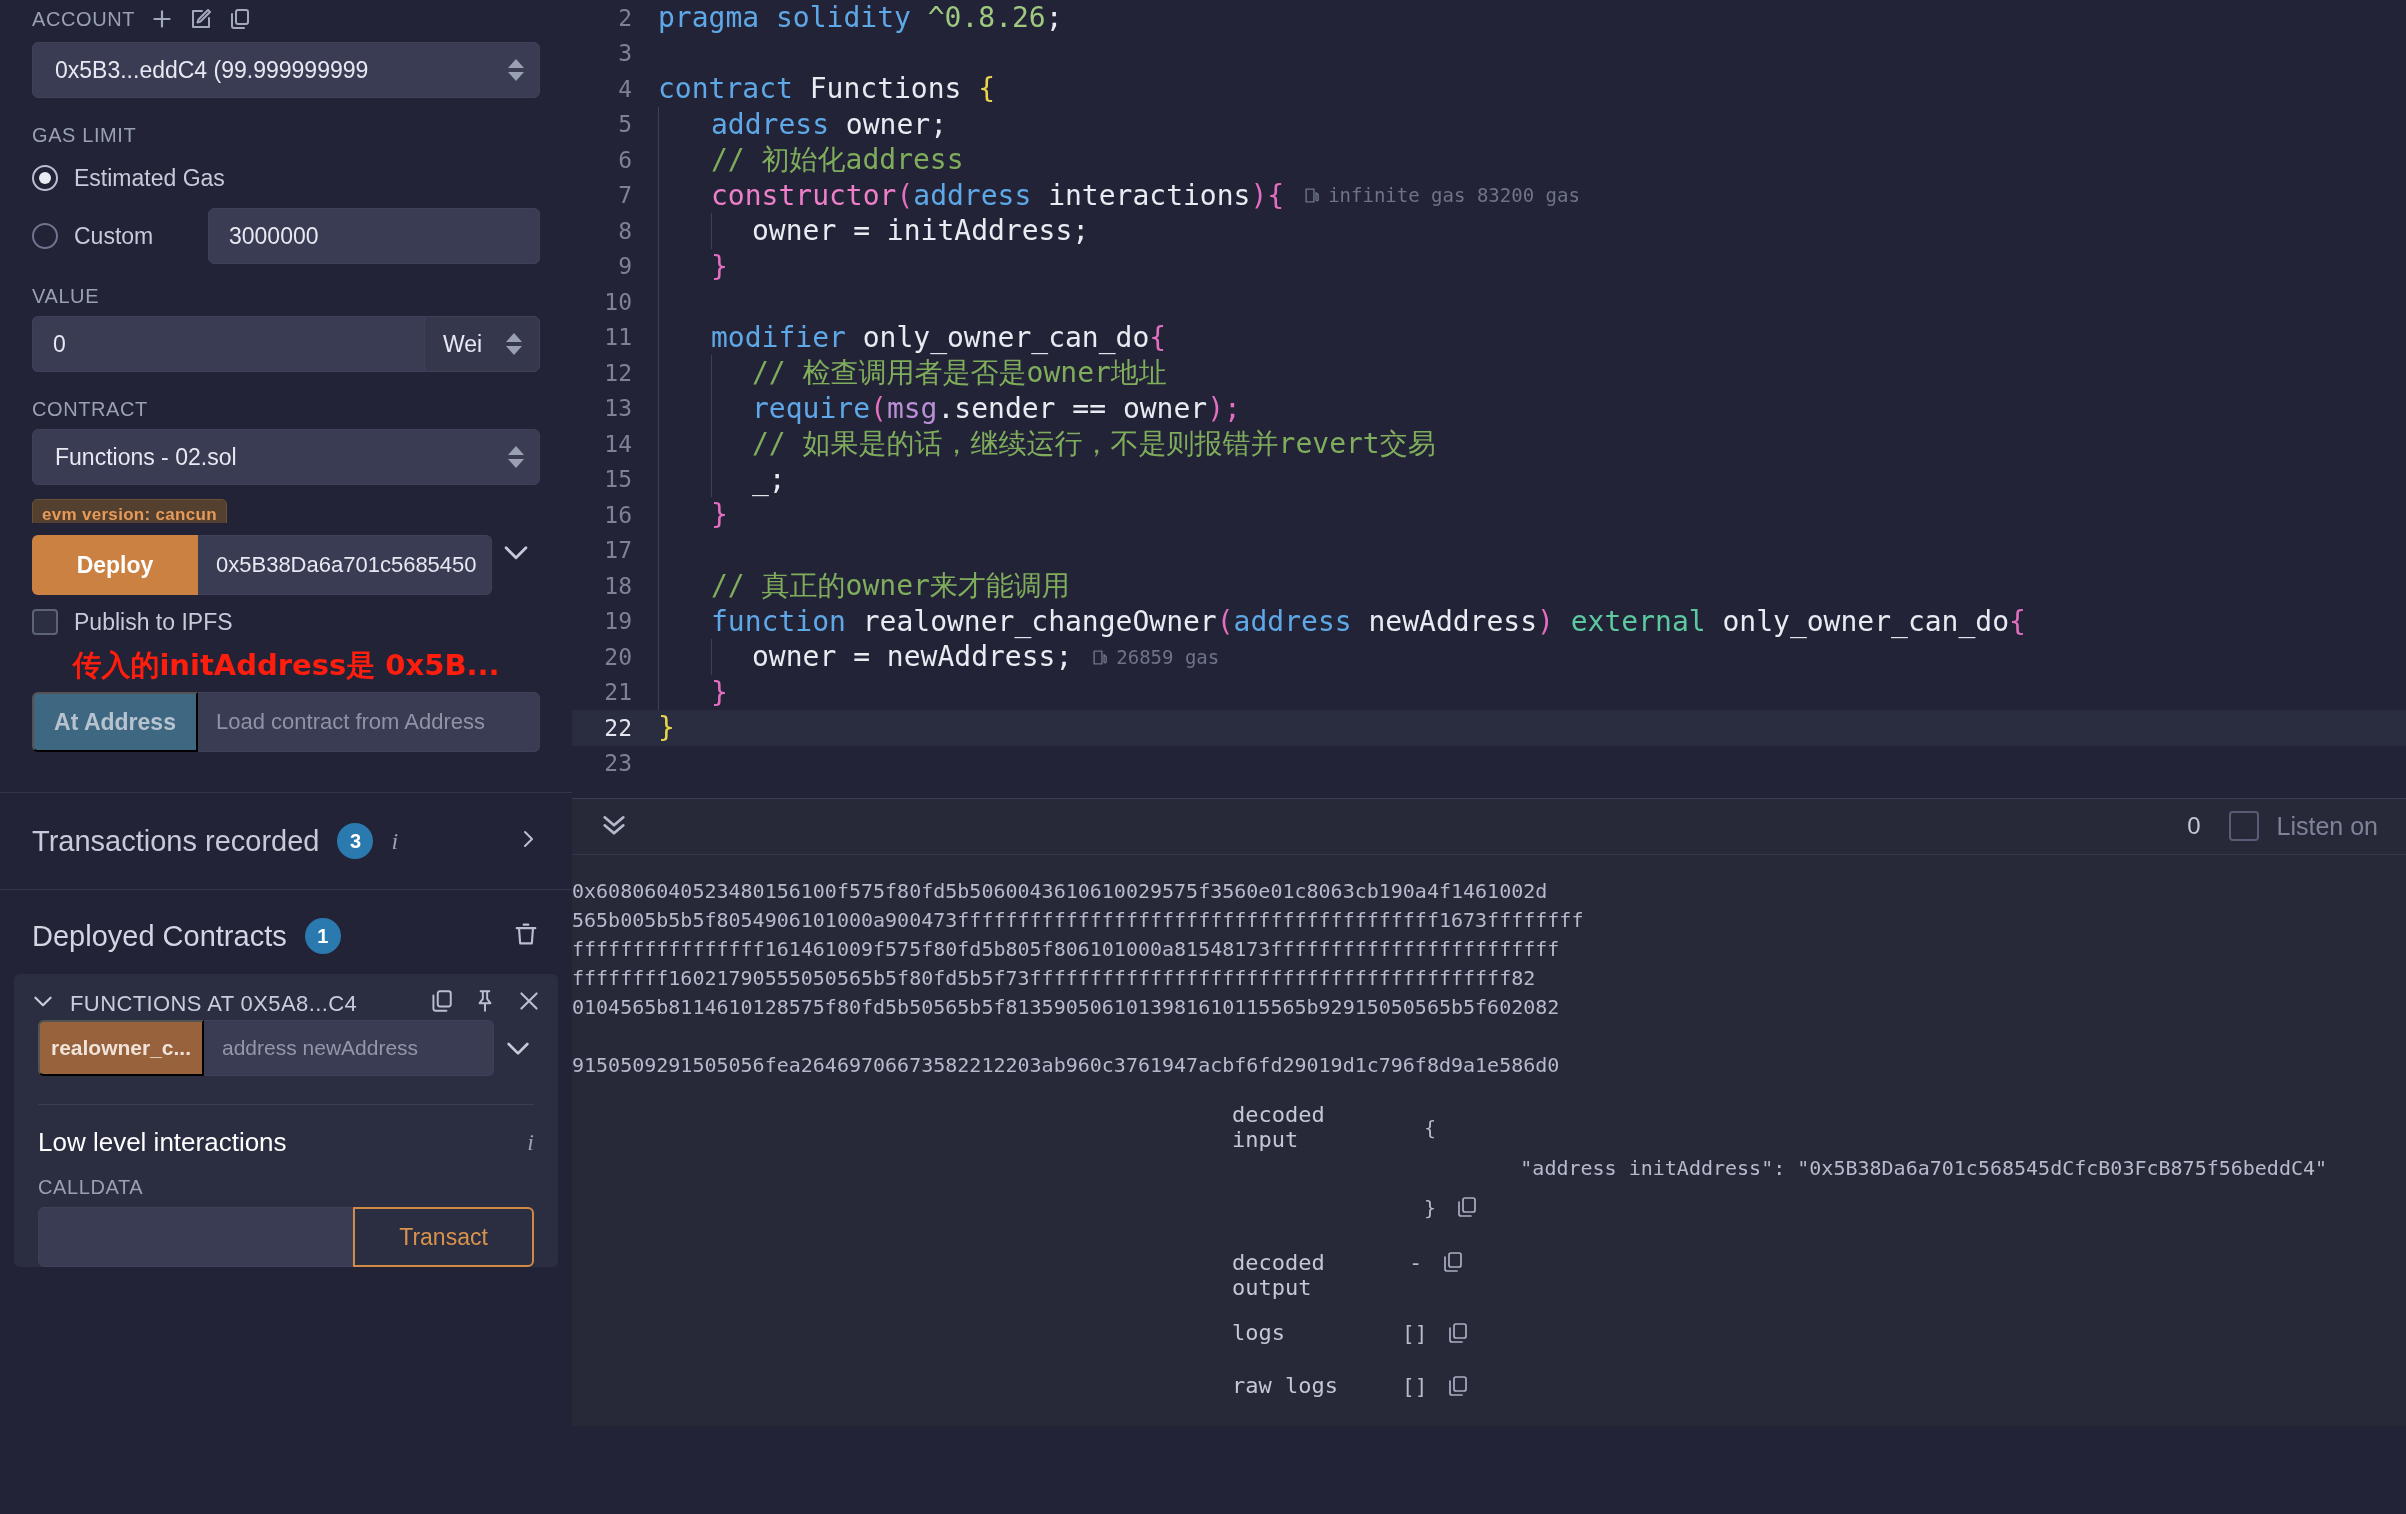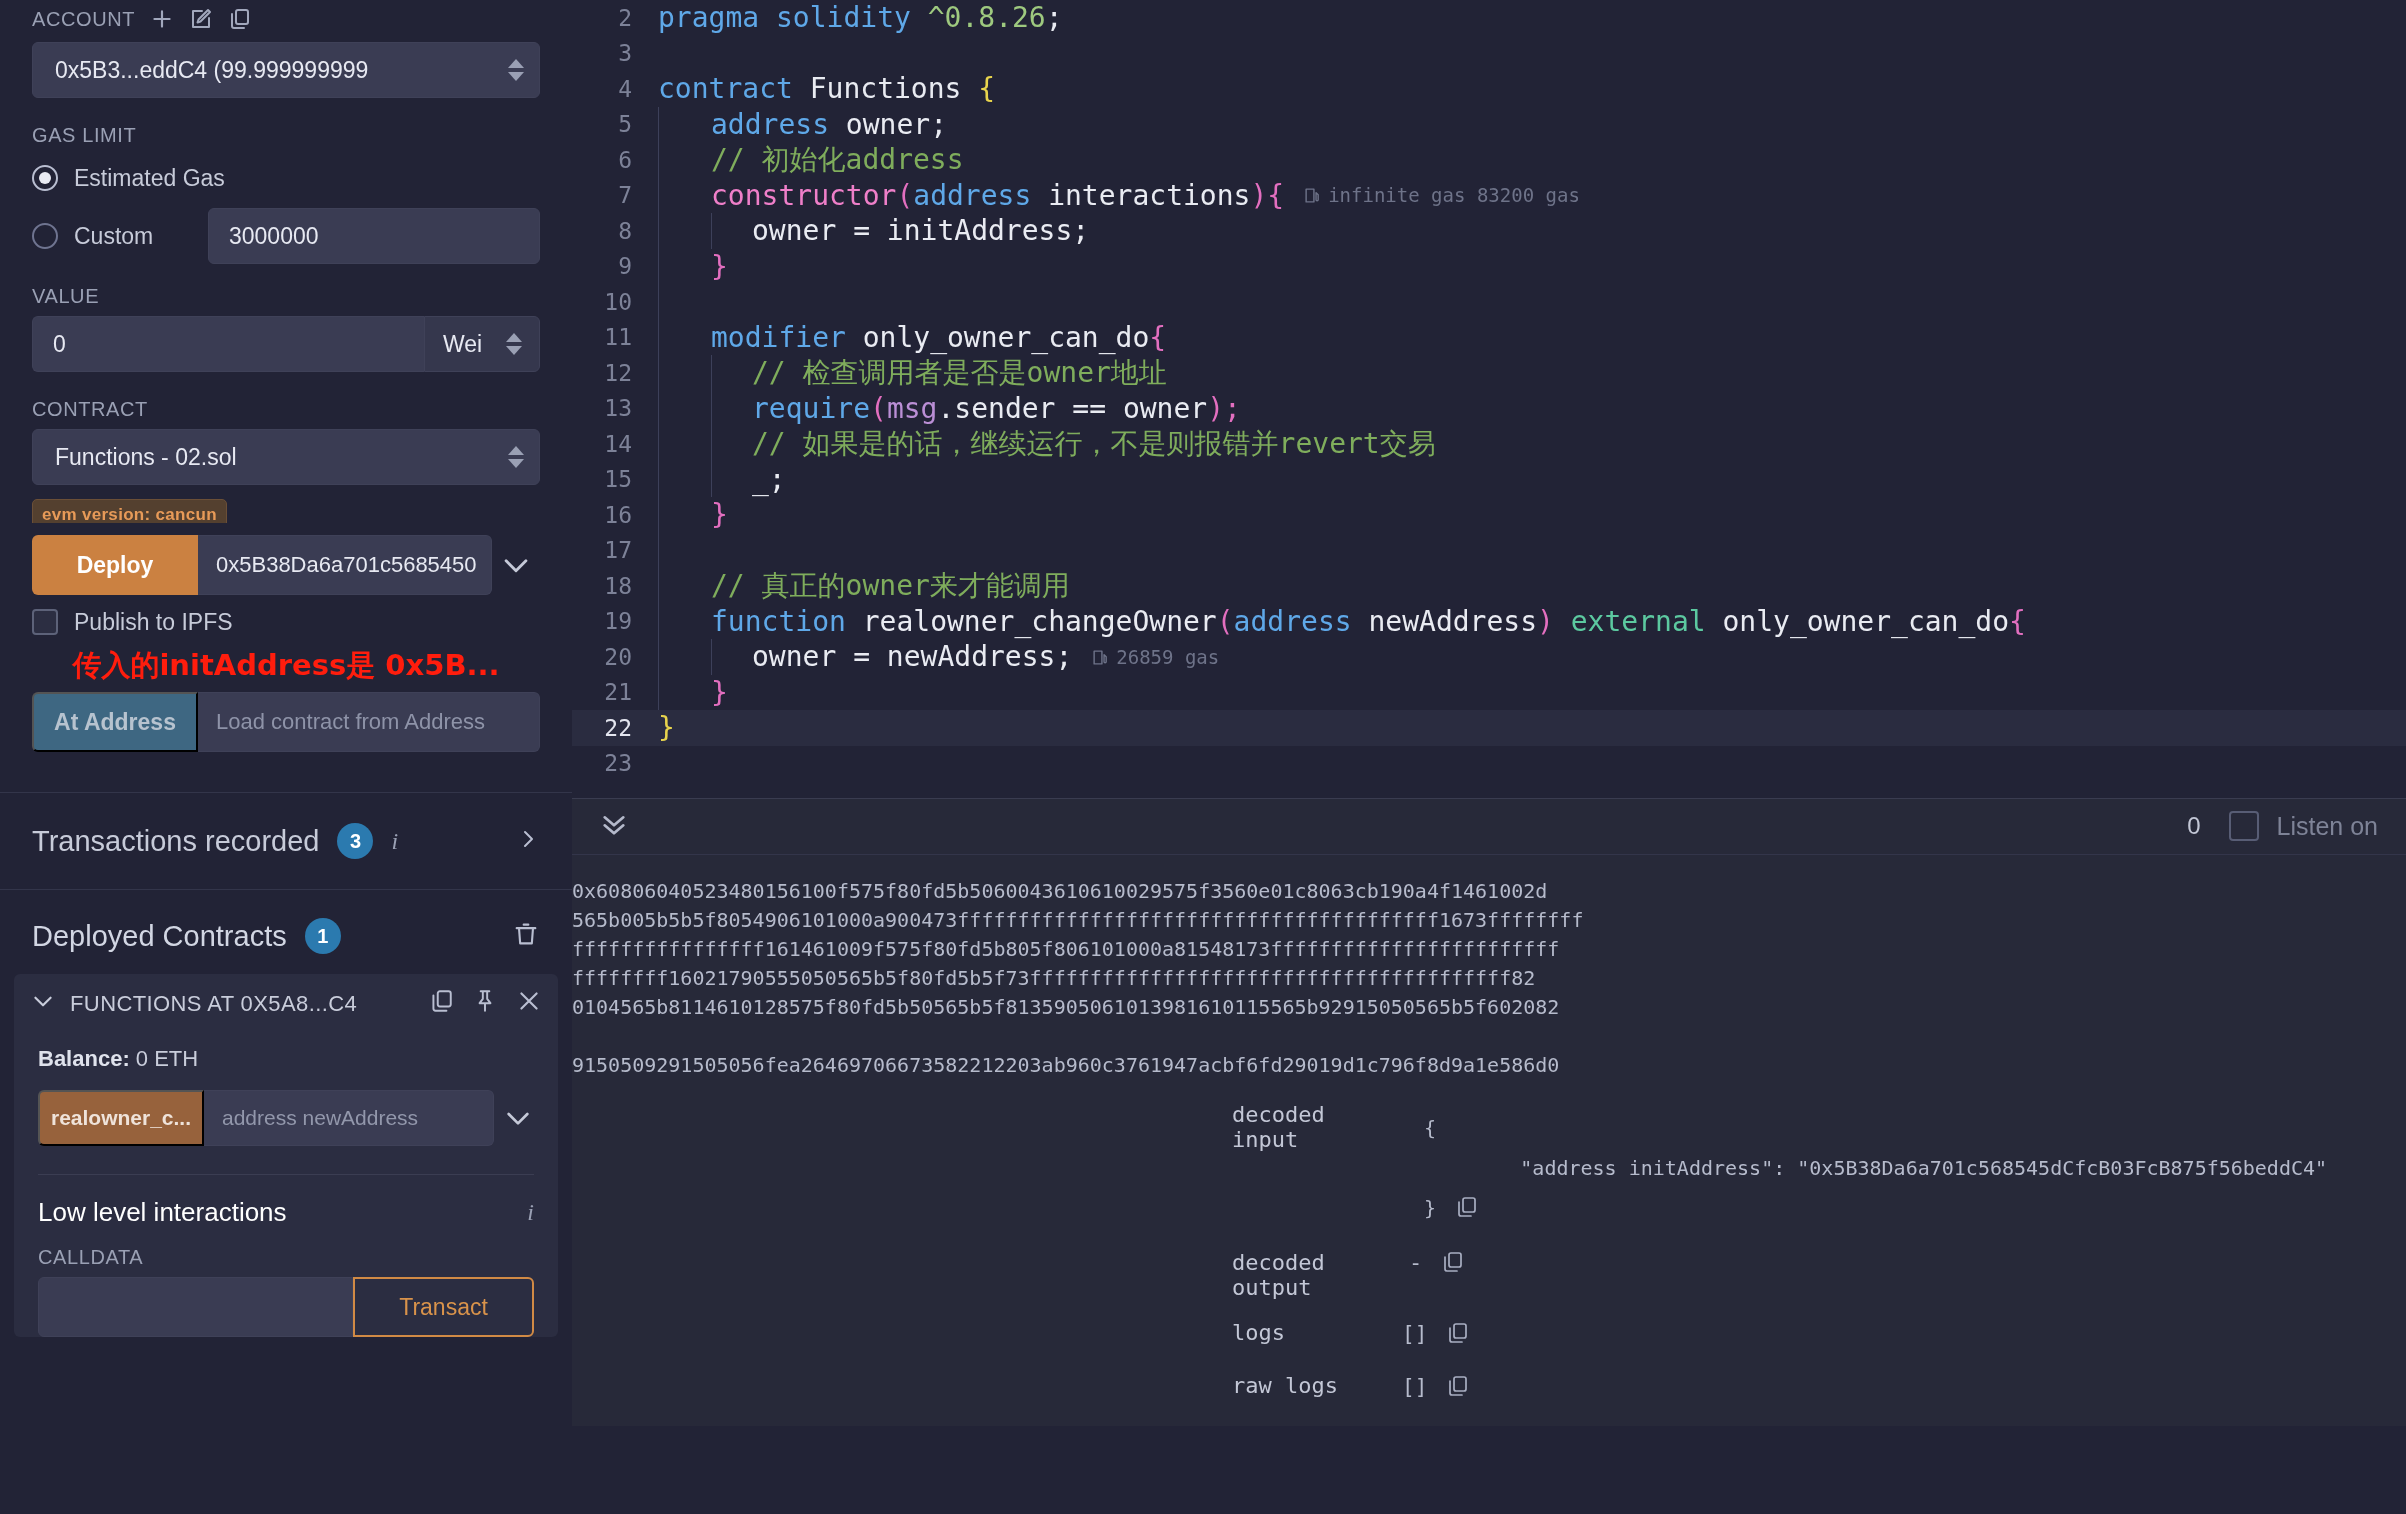--- a/index.html
+++ b/index.html
@@ -78,21 +78,21 @@
 
   .evm-badge {
     display:inline-block; background: #54402f; color: #e79a58;
     border: 1px solid #6b4f37; border-radius: 5px;
     font-size: 17px; font-weight: bold; padding: 5px 9px 6px;
     letter-spacing: .3px;
   }
   #deploy-redbox { left: 14px; top: 575px; width: 537px; height: 76px; }
   #decoded-redbox { left: 909px; top: 1096px; width: 1436px; height: 92px; }
 
-  .deploy-row { display:flex; align-items:center; margin-top: 12px; }
+  .deploy-row { display:flex; align-items:flex-start; margin-top: 12px; }
   .btn-deploy {
     background: #cb8141; color:#fff; font-weight: bold; font-size: 23px;
     border: none; border-radius: 6px 0 0 6px; width: 166px;
     display:flex; align-items:center; justify-content:center; cursor:pointer;
     height: 60px;
   }
   .deploy-input {
     flex: 1; background: #3a3c53; border: 1px solid #3f4158; border-left:none;
     border-radius: 0 6px 6px 0; height: 60px; display:flex; align-items:center;
     padding: 0 18px; color:#e7e9f2; font-size: 22px; overflow:hidden; white-space:nowrap;
@@ -371,24 +371,20 @@
             </svg>
         </span>
         <span>
           <svg width="26" height="26" viewBox="0 0 24 24" fill="none" stroke="#b9bed1" stroke-width="2">
               <path d="M5 5l14 14M19 5L5 19"></path>
             </svg>
         </span>
       </span>
     </div>
 
-    <div class="bal">
-      <b>Balance:</b>
-      <span>0 ETH</span>
-    </div>
 
     <div class="fn-row">
       <button class="btn-fn">realowner_c...</button>
       <span class="fn-input">
         <span>address newAddress</span>
       </span>
       <span class="chev-btn">
         <svg width="32" height="32" viewBox="0 0 24 24" fill="none" stroke="#c5c9d8" stroke-width="2">
             <path d="M5 9l7 7 7-7"></path>
           </svg>

